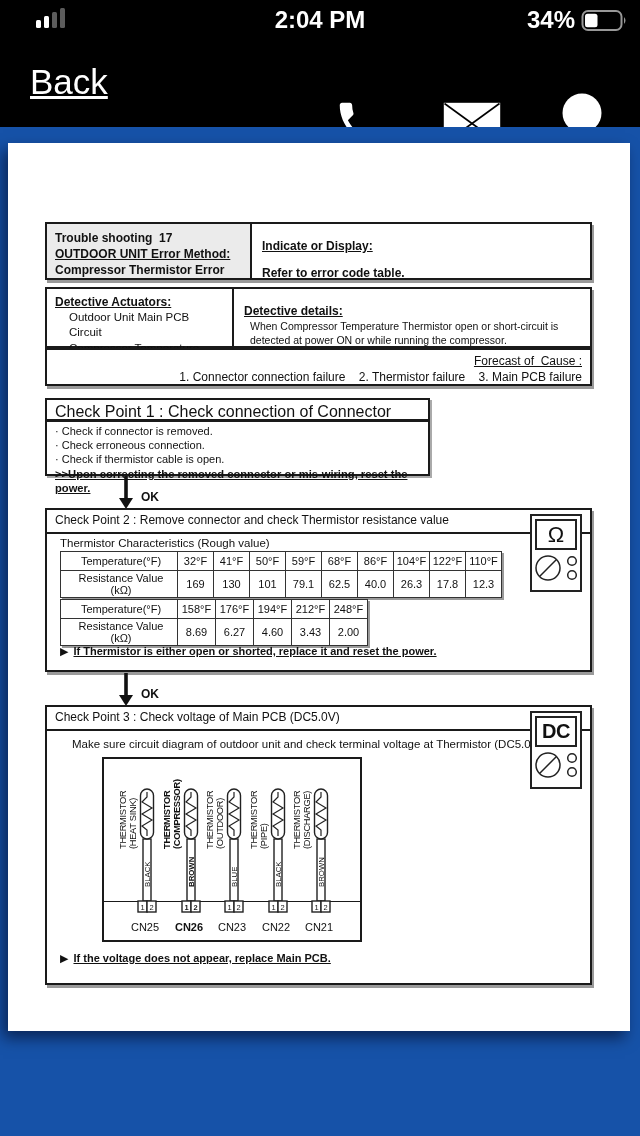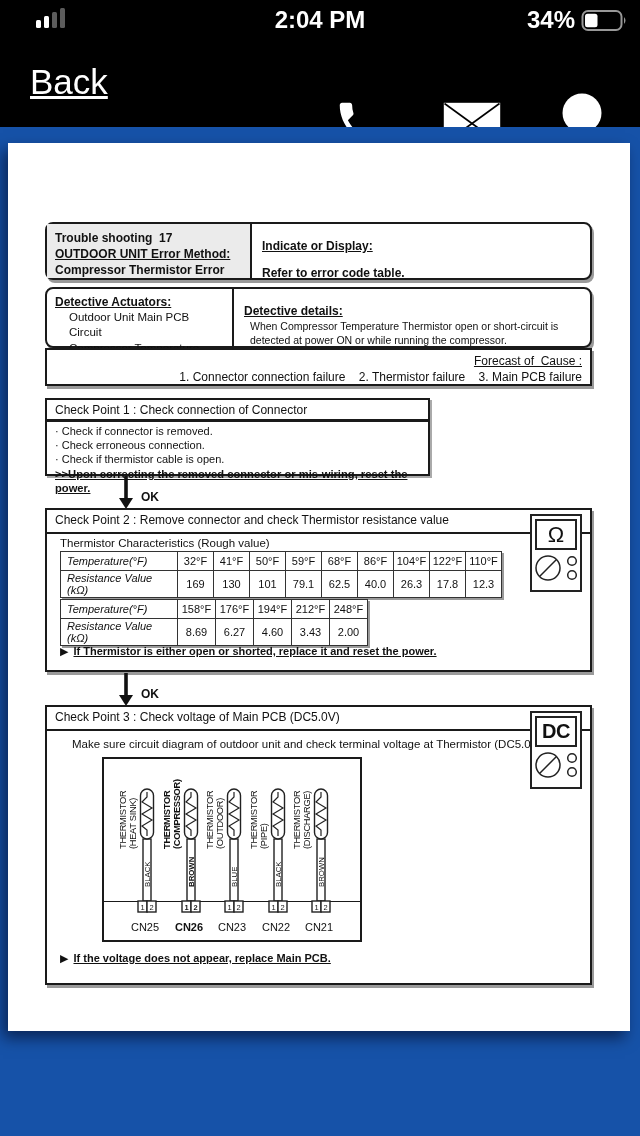--- a/index.html
+++ b/index.html
@@ -24,58 +24,58 @@
   .content-area { position:absolute; top:127px; left:0; width:640px; height:1009px; background:#1652a8; }
   .page { position:absolute; left:8px; top:16px; width:622px; height:888px; background:#fff;
           box-shadow:-5px 7px 14px rgba(0,0,20,.55); color:#111; }
 
   .box { position:absolute; background:#fff; border:2px solid #1a1a1a; box-shadow:2px 3px 0 #9a9a9a; }
   .b { font-weight:bold; }
   .u { text-decoration:underline; }
   .pre { white-space:pre-wrap; }
 
   
-  .split { display:flex;border-radius:8px; }
+  .split { display:flex; }
   .split .lcell { width:205px; border-right:2px solid #1a1a1a; padding:6px 8px; }
   .split .rcell { flex:1; padding:5px 10px;margin-top:10px; }
   .ts-table { left:37px; top:79px; width:547px; height:58px; }
   .ts-table .lcell { background:#ebebeb; font-size:12px; line-height:1.35; }
   .ts-table .rcell { font-size:12px; }
   .indicate-text { margin-top:13px; }
   .det-table { left:37px; top:144px; width:547px; height:61px; }
   .det-label { font-size:12px; }
   .det-line { font-size:11.5px; margin-left:14px; line-height:1.3; margin-top:1px; }
   .det-details { font-size:10.5px; line-height:1.35; margin-left:6px; margin-top:1px; width:330px; }
 
   .forecast-box { left:37px; top:205px; width:547px; height:38px; padding:4px 8px;text-align:right; }
   .forecast-label { font-size:12px; }
   .forecast-items { font-size:12px; margin-left:78px; margin-top:2px; }
 
-  .cp1-header { left:37px; top:255px; width:385px; height:23px; padding:3px 8px; font-size:12px; box-shadow:2px 2px 0 #aaa; }
+  .cp1-header { left:37px; top:255px; width:385px; height:23px; padding:3px 8px; font-size:16px; box-shadow:2px 2px 0 #aaa; }
   .cp1-body { left:37px; top:277px; width:385px; height:56px; padding:3px 8px; font-size:11px; line-height:1.27; box-shadow:2px 2px 0 #aaa; }
   .cp1-action { font-size:11.2px; }
 
   .ok-arrow { position:absolute; display:flex; align-items:flex-start; gap:4px; }
   .ok-label { font-weight:bold; font-size:12px; margin-top:14px; }
 
   .cp-big { left:37px; top:365px; width:547px; height:164px; }
   .cp3 { top:562px; height:280px; }
   .cp-header { padding:3px 8px; font-size:12px; height:22px; }
   .cp-hr { position:absolute; left:0; right:0; top:22px; border-top:2px solid #1a1a1a; }
 
   .meter { position:absolute; right:8px; top:4px; width:52px; background:#fff; border:2px solid #222; padding:3px 2px 2px; z-index:3; }
   .meter-display { height:31px; border:2px solid #222; margin:0 1px 2px; display:flex; align-items:center; justify-content:center; font-size:22px; }
   .meter.dc .meter-display { font-weight:bold; font-size:20px; letter-spacing:-0.5px; }
 
   .cp2-sub { position:absolute; left:13px; top:27px; font-size:11.5px; }
   .cp3-sub { position:absolute; left:25px; top:31px; font-size:11.5px; }
 
   table.rtable { position:absolute; border-collapse:collapse; background:#fff; box-shadow:2px 2px 0 #9a9a9a; }
   table.rtable td { border:1.4px solid #333; font-size:11px; text-align:center; height:19px; padding:1px 2px; }
-  table.rtable td.lbl { text-align:left; padding-left:6px; width:117px;font-style:italic; }
+  table.rtable td.lbl { text-align:center; padding-left:6px; width:117px; }
   .t1 { left:13px; top:41px; } .t1 td:not(.lbl){ width:36px; }
   .t2 { left:13px; top:89px; } .t2 td:not(.lbl){ width:38px; }
 
   .note { position:absolute; display:flex; gap:5px; align-items:flex-start; }
   .tri { font-size:11px; line-height:1.2; }
   .note-text { font-size:11px; font-weight:bold; text-decoration:underline; }
   .cp2-note { left:13px; top:135px; }
   .cp3-note { left:13px; top:245px; }
 
   .diagram { position:absolute; left:55px; top:50px; width:260px; height:185px; border:2px solid #1a1a1a; background:#fff; }

